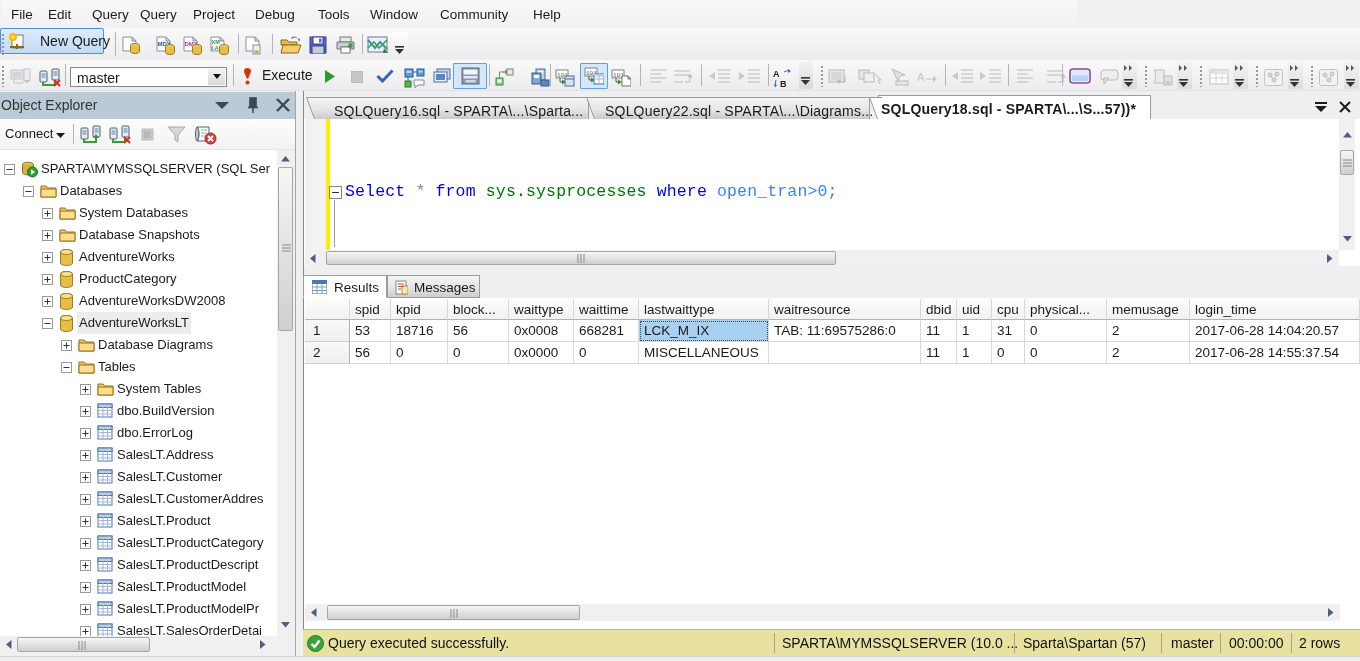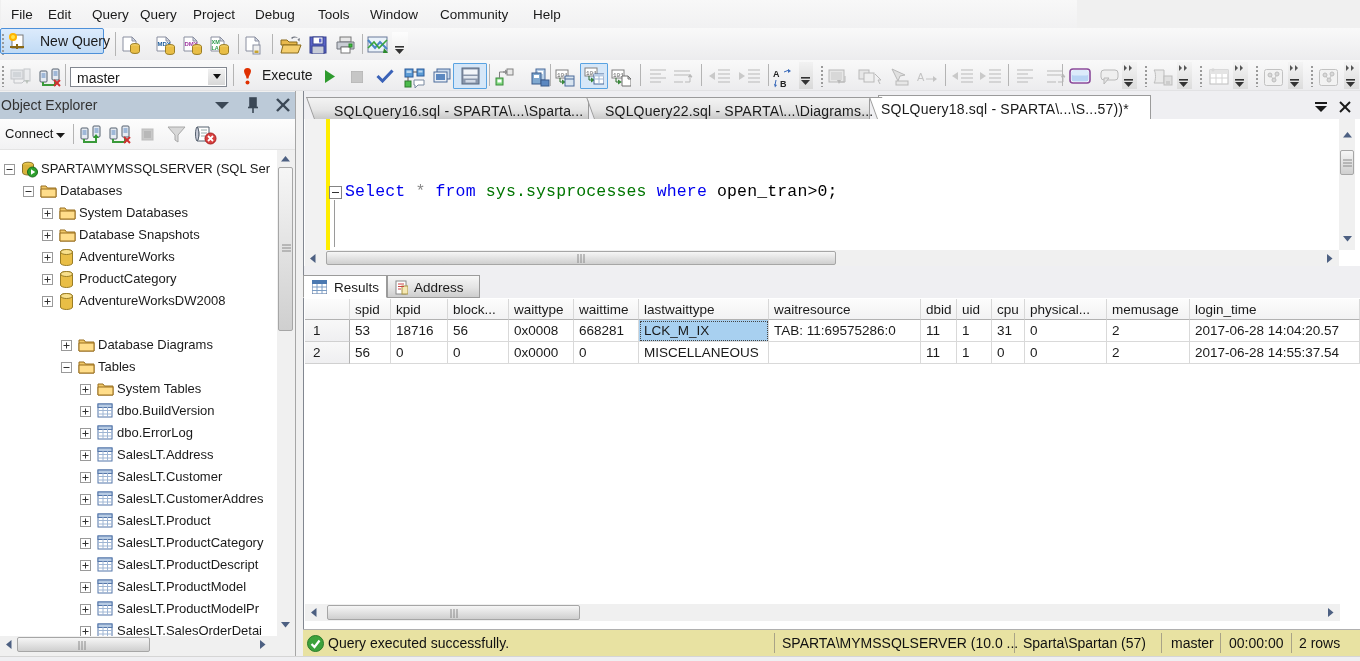--- a/index.html
+++ b/index.html
@@ -737,20 +737,36 @@
       </span>
       <span class="tico" style="left:59px">
         <svg width="15" height="17" viewBox="0 0 15 17">
           <ellipse cx="7.5" cy="3" rx="6" ry="2.5" fill="#F4D46A" stroke="#9a7d26"></ellipse>
           <path d="M1.5 3 v11 a6 2.5 0 0 0 12 0 v-11" fill="#E9BE46" stroke="#9a7d26"></path>
           <ellipse cx="7.5" cy="3" rx="6" ry="2.5" fill="#F8E08C" stroke="#9a7d26"></ellipse>
         </svg>
       </span>
       <span class="lbl" style="left:79px">AdventureWorksDW2008</span>
     </div>
+    <div class="trow" style="top:162px">
+      <span class="exp" style="left:42px">
+        <svg width="11" height="11" viewBox="0 0 11 11">
+          <rect x="0.5" y="0.5" width="10" height="10" fill="#fff" stroke="#9a9a9a"></rect>
+          <line x1="2.5" y1="5.5" x2="8.5" y2="5.5" stroke="#333" stroke-width="1"></line>
+        </svg>
+      </span>
+      <span class="tico" style="left:59px">
+        <svg width="15" height="17" viewBox="0 0 15 17">
+          <ellipse cx="7.5" cy="3" rx="6" ry="2.5" fill="#F4D46A" stroke="#9a7d26"></ellipse>
+          <path d="M1.5 3 v11 a6 2.5 0 0 0 12 0 v-11" fill="#E9BE46" stroke="#9a7d26"></path>
+          <ellipse cx="7.5" cy="3" rx="6" ry="2.5" fill="#F8E08C" stroke="#9a7d26"></ellipse>
+        </svg>
+      </span>
+      <span class="lbl" style="left:79px;background:#ECECEC;padding:0 2px;margin-left:-2px">AdventureWorksLT</span>
+    </div>
     <div class="trow" style="top:184px">
       <span class="exp" style="left:61px">
         <svg width="11" height="11" viewBox="0 0 11 11">
           <rect x="0.5" y="0.5" width="10" height="10" fill="#fff" stroke="#9a9a9a"></rect>
           <line x1="2.5" y1="5.5" x2="8.5" y2="5.5" stroke="#333" stroke-width="1"></line>
           <line x1="5.5" y1="2.5" x2="5.5" y2="8.5" stroke="#333" stroke-width="1"></line>
         </svg>
       </span>
       <span class="tico" style="left:78px">
         <svg width="17" height="15" viewBox="0 0 17 15">
@@ -1055,41 +1071,41 @@
 <div class="dtab" id="tab1" style="left:11px;width:274px">
       <div class="sl"></div>
       <span style="left:18px">SQLQuery16.sql - SPARTA\...\Sparta...</span>
     </div>
 <div class="dtab" id="tab2" style="left:291px;width:275px">
       <div class="sl"></div>
       <span style="left:9px">SQLQuery22.sql - SPARTA\...\Diagrams...</span>
     </div>
 <div class="dtab" id="tab3" style="left:574px;width:273px">
       <div class="sl"></div>
-      <span style="left:2px;font-weight:normal">SQLQuery18.sql - SPARTA\...\S...57))*</span>
+      <span style="left:2px;font-weight:bold">SQLQuery18.sql - SPARTA\...\S...57))*</span>
     </div>
 <svg class="abs" style="left:1010px;top:11px" width="14" height="10">
       <rect x="1" y="0" width="12" height="2" fill="#1a1a1a"></rect>
       <polygon points="1,4 13,4 7,10" fill="#1a1a1a"></polygon>
     </svg>
 <svg class="abs" style="left:1035px;top:10px" width="12" height="12" viewBox="0 0 12 12">
       <g stroke="#1a1a1a" stroke-width="2">
         <line x1="1" y1="1" x2="11" y2="11"></line>
         <line x1="11" y1="1" x2="1" y2="11"></line>
       </g>
     </svg>
 </div>
 <div class="abs" id="editor" style="left:305px;top:119px;width:1034px;height:131px">
 <div id="gutter"></div>
     <div id="ybar"></div>
 <div id="cbox">
       <div></div>
     </div>
 <div id="cline"></div>
-<div id="sqltext"><span style="color:#0000EE">Select</span> <span style="color:#888">*</span> <span style="color:#0000EE">from</span> <span style="color:#007500">sys.sysprocesses</span> <span style="color:#0000EE">where</span> <span style="color:#000000">open_tran&gt;0;</span></div>
+<div id="sqltext"><span style="color:#0000EE">Select</span> <span style="color:#888">*</span> <span style="color:#0000EE">from</span> <span style="color:#007500">sys.sysprocesses</span> <span style="color:#0000EE">where</span> <span style="color:#3b82f6">open_tran&gt;0;</span></div>
 </div>
 
 <div class="sb" style="left:1339px;top:119px;width:16px;height:131px">
 <svg class="abs" style="left:4px;top:13px" width="9" height="6">
       <polygon points="4.5,0 9,5.5 0,5.5" fill="#4D6082"></polygon>
     </svg>
 <div class="sbthumb" style="left:1px;top:31px;width:14px;height:25px">
       <svg class="abs" style="left:2px;top:8px" width="9" height="8">
         <g stroke="#8a8a8a">
           <line x1="0" y1="1" x2="9" y2="1"></line>
@@ -1134,21 +1150,21 @@
       <span style="left:30px">Results</span>
     </div>
 <div class="rtab" id="rtab2">
       <svg class="abs" style="left:7px;top:4px" width="13" height="15" viewBox="0 0 13 15">
         <rect x="1" y="1" width="10" height="13" fill="#fff" stroke="#888"></rect>
         <rect x="7" y="6" width="6" height="8" fill="#F6E9B4" stroke="#A89548"></rect>
         <line x1="3" y1="4" x2="9" y2="4" stroke="#C44"></line>
         <line x1="3" y1="6.5" x2="9" y2="6.5" stroke="#C44"></line>
         <line x1="3" y1="9" x2="6" y2="9" stroke="#C44"></line>
       </svg>
-      <span style="left:26px">Address</span>
+      <span style="left:26px">Messages</span>
     </div>
 </div>
 <div class="abs" id="grid">
     <div class="gh" style="left:0px;width:45px"><span></span></div>
     <div class="gh" style="left:45px;width:41px"><span>spid</span></div>
     <div class="gh" style="left:86px;width:57px"><span>kpid</span></div>
     <div class="gh" style="left:143px;width:61px"><span>block...</span></div>
     <div class="gh" style="left:204px;width:65px"><span>waittype</span></div>
     <div class="gh" style="left:269px;width:65px"><span>waittime</span></div>
     <div class="gh" style="left:334px;width:130px"><span>lastwaittype</span></div>

